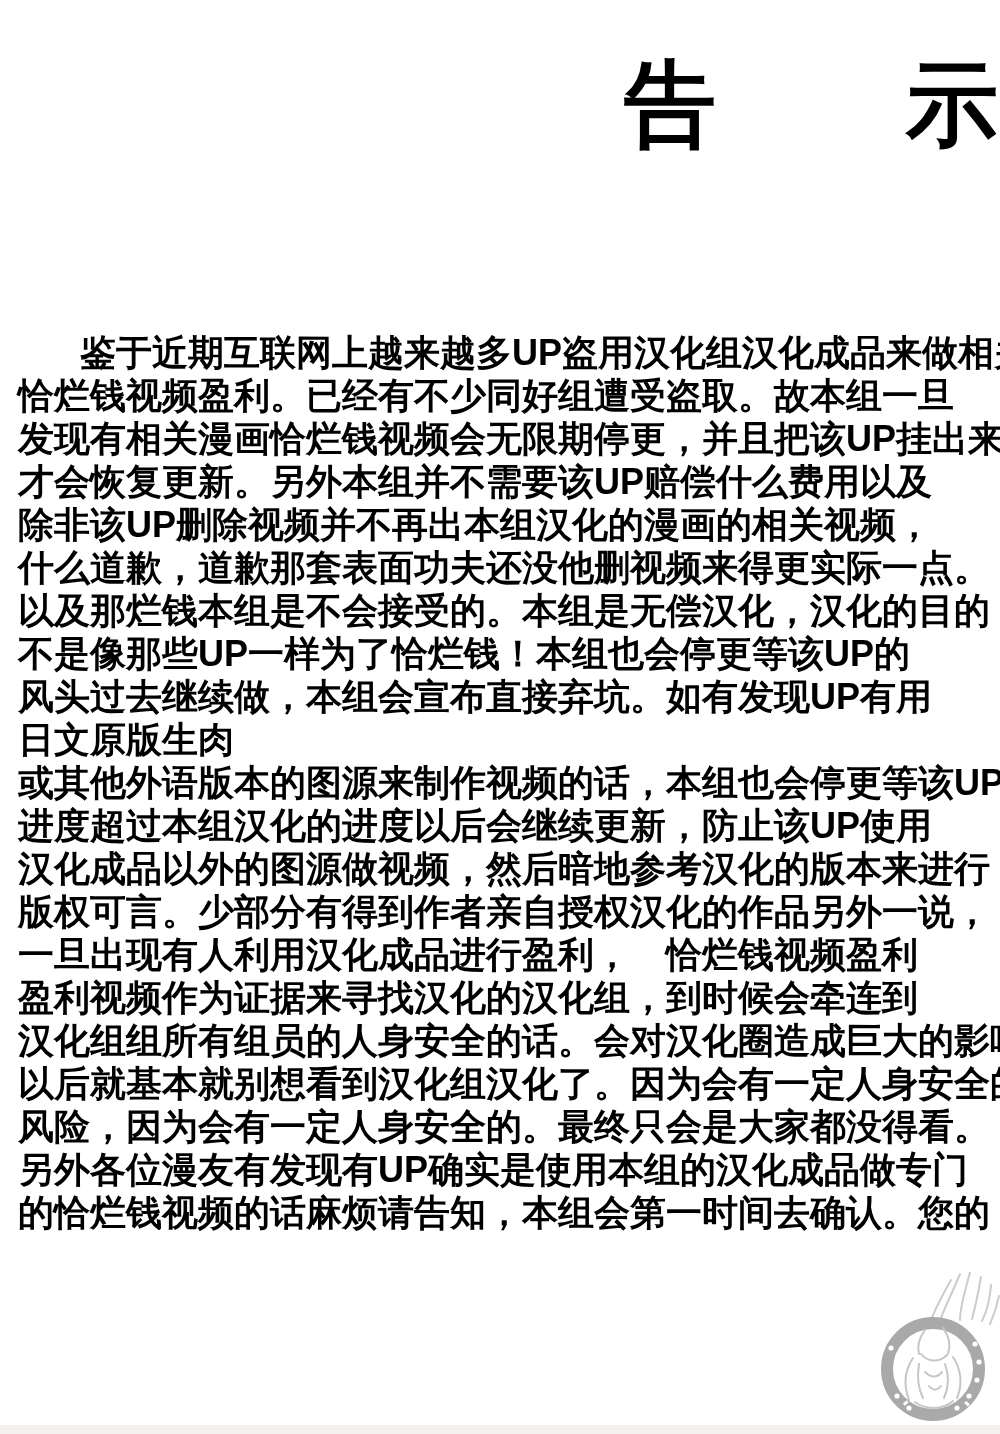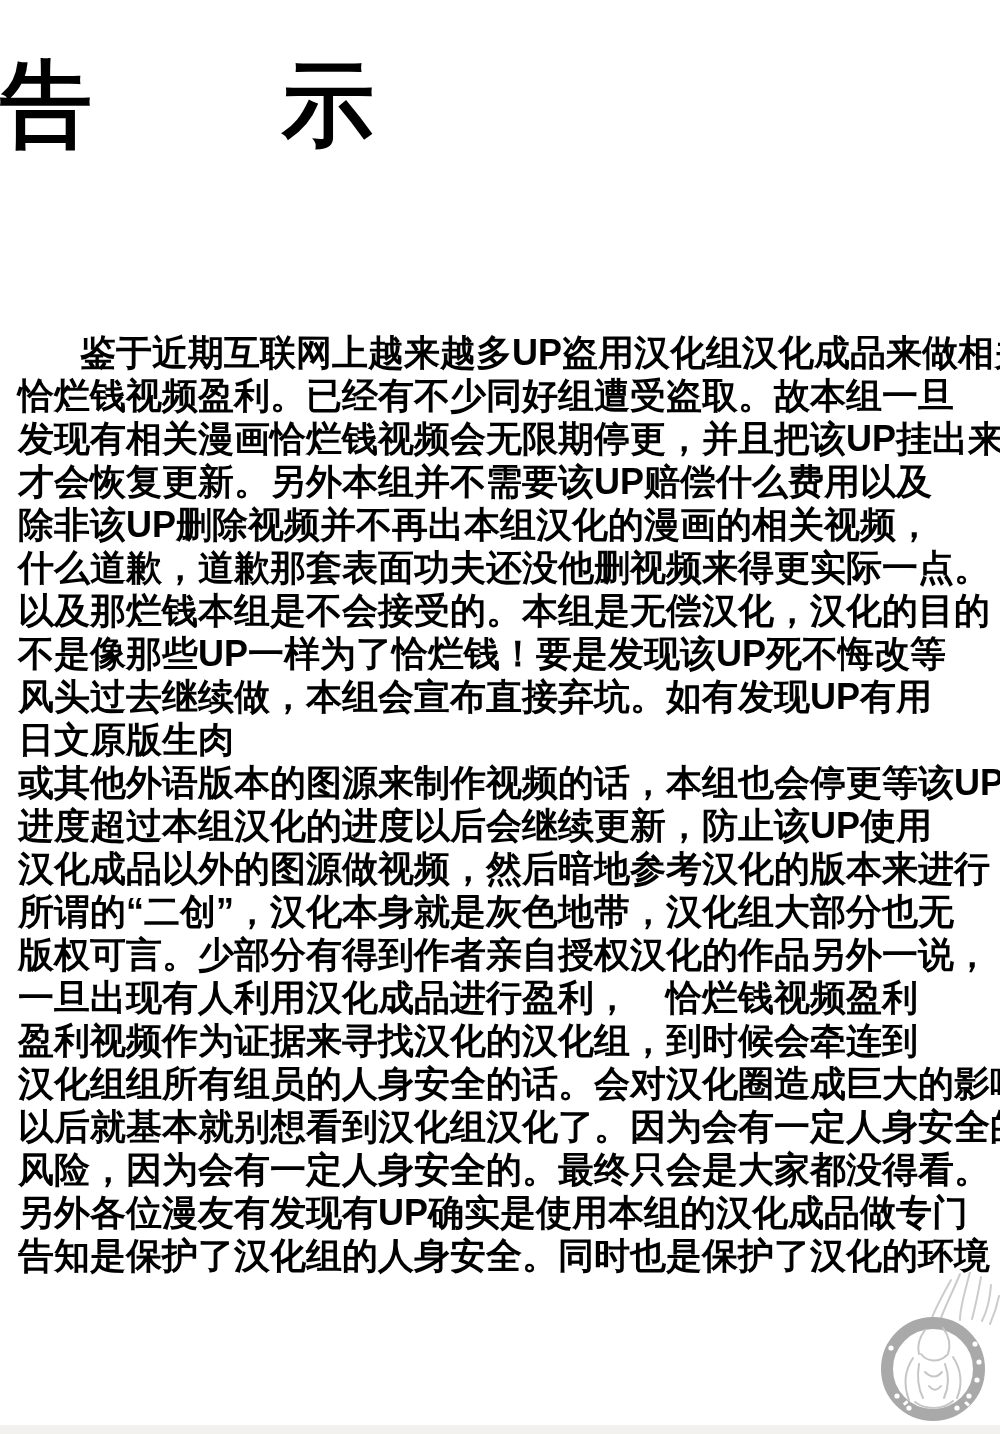--- a/index.html
+++ b/index.html
@@ -11,21 +11,21 @@
     position: relative;
     width: 1000px;
     height: 1434px;
     background: #ffffff;
     overflow: hidden;
     font-family: "Liberation Sans", "DejaVu Sans", sans-serif;
     color: #000000;
   }
   .notice-title {
     margin-top: 58px;
-    text-align: left;
+    text-align: right;
     font-size: 92px;
     line-height: 1;
     font-weight: 900;
     color: #000000;
     letter-spacing: 2px;
     white-space: pre;
   }
   .notice-body {
     position: relative;
     z-index: 2;
@@ -110,32 +110,31 @@
   <div class="notice-title">告　　示</div>
 
   <div class="notice-body">
       <div class="text-line first-line">鉴于近期互联网上越来越多UP盗用汉化组汉化成品来做相关</div>
       <div class="text-line">恰烂钱视频盈利。已经有不少同好组遭受盗取。故本组一旦</div>
       <div class="text-line">发现有相关漫画恰烂钱视频会无限期停更，并且把该UP挂出来，</div>
       <div class="text-line">才会恢复更新。另外本组并不需要该UP赔偿什么费用以及</div>
       <div class="text-line">除非该UP删除视频并不再出本组汉化的漫画的相关视频，</div>
       <div class="text-line">什么道歉，道歉那套表面功夫还没他删视频来得更实际一点。</div>
       <div class="text-line">以及那烂钱本组是不会接受的。本组是无偿汉化，汉化的目的</div>
-      <div class="text-line">不是像那些UP一样为了恰烂钱！要是发现该UP死不悔改等</div>
+      <div class="text-line">不是像那些UP一样为了恰烂钱！本组也会停更等该UP的</div>
       <div class="text-line">风头过去继续做，本组会宣布直接弃坑。如有发现UP有用</div>
       <div class="text-line">日文原版生肉</div>
       <div class="text-line">或其他外语版本的图源来制作视频的话，本组也会停更等该UP的</div>
       <div class="text-line">进度超过本组汉化的进度以后会继续更新，防止该UP使用</div>
       <div class="text-line">汉化成品以外的图源做视频，然后暗地参考汉化的版本来进行</div>
-      <div class="text-line">所谓的“二创”，汉化本身就是灰色地带，汉化组大部分也无</div>
       <div class="text-line">版权可言。少部分有得到作者亲自授权汉化的作品另外一说，</div>
       <div class="text-line">一旦出现有人利用汉化成品进行盈利，　恰烂钱视频盈利</div>
       <div class="text-line">盈利视频作为证据来寻找汉化的汉化组，到时候会牵连到</div>
       <div class="text-line">汉化组组所有组员的人身安全的话。会对汉化圈造成巨大的影响，</div>
       <div class="text-line">以后就基本就别想看到汉化组汉化了。因为会有一定人身安全的</div>
       <div class="text-line">风险，因为会有一定人身安全的。最终只会是大家都没得看。</div>
       <div class="text-line">另外各位漫友有发现有UP确实是使用本组的汉化成品做专门</div>
-      <div class="text-line">告知是保护了汉化组的人身安全。同时也是保护了汉化的环境</div>
+      <div class="text-line">的恰烂钱视频的话麻烦请告知，本组会第一时间去确认。您的</div>
     </div>
 
   <div class="bottom-edge"></div>
 
 </div>
 
 </body></html>

